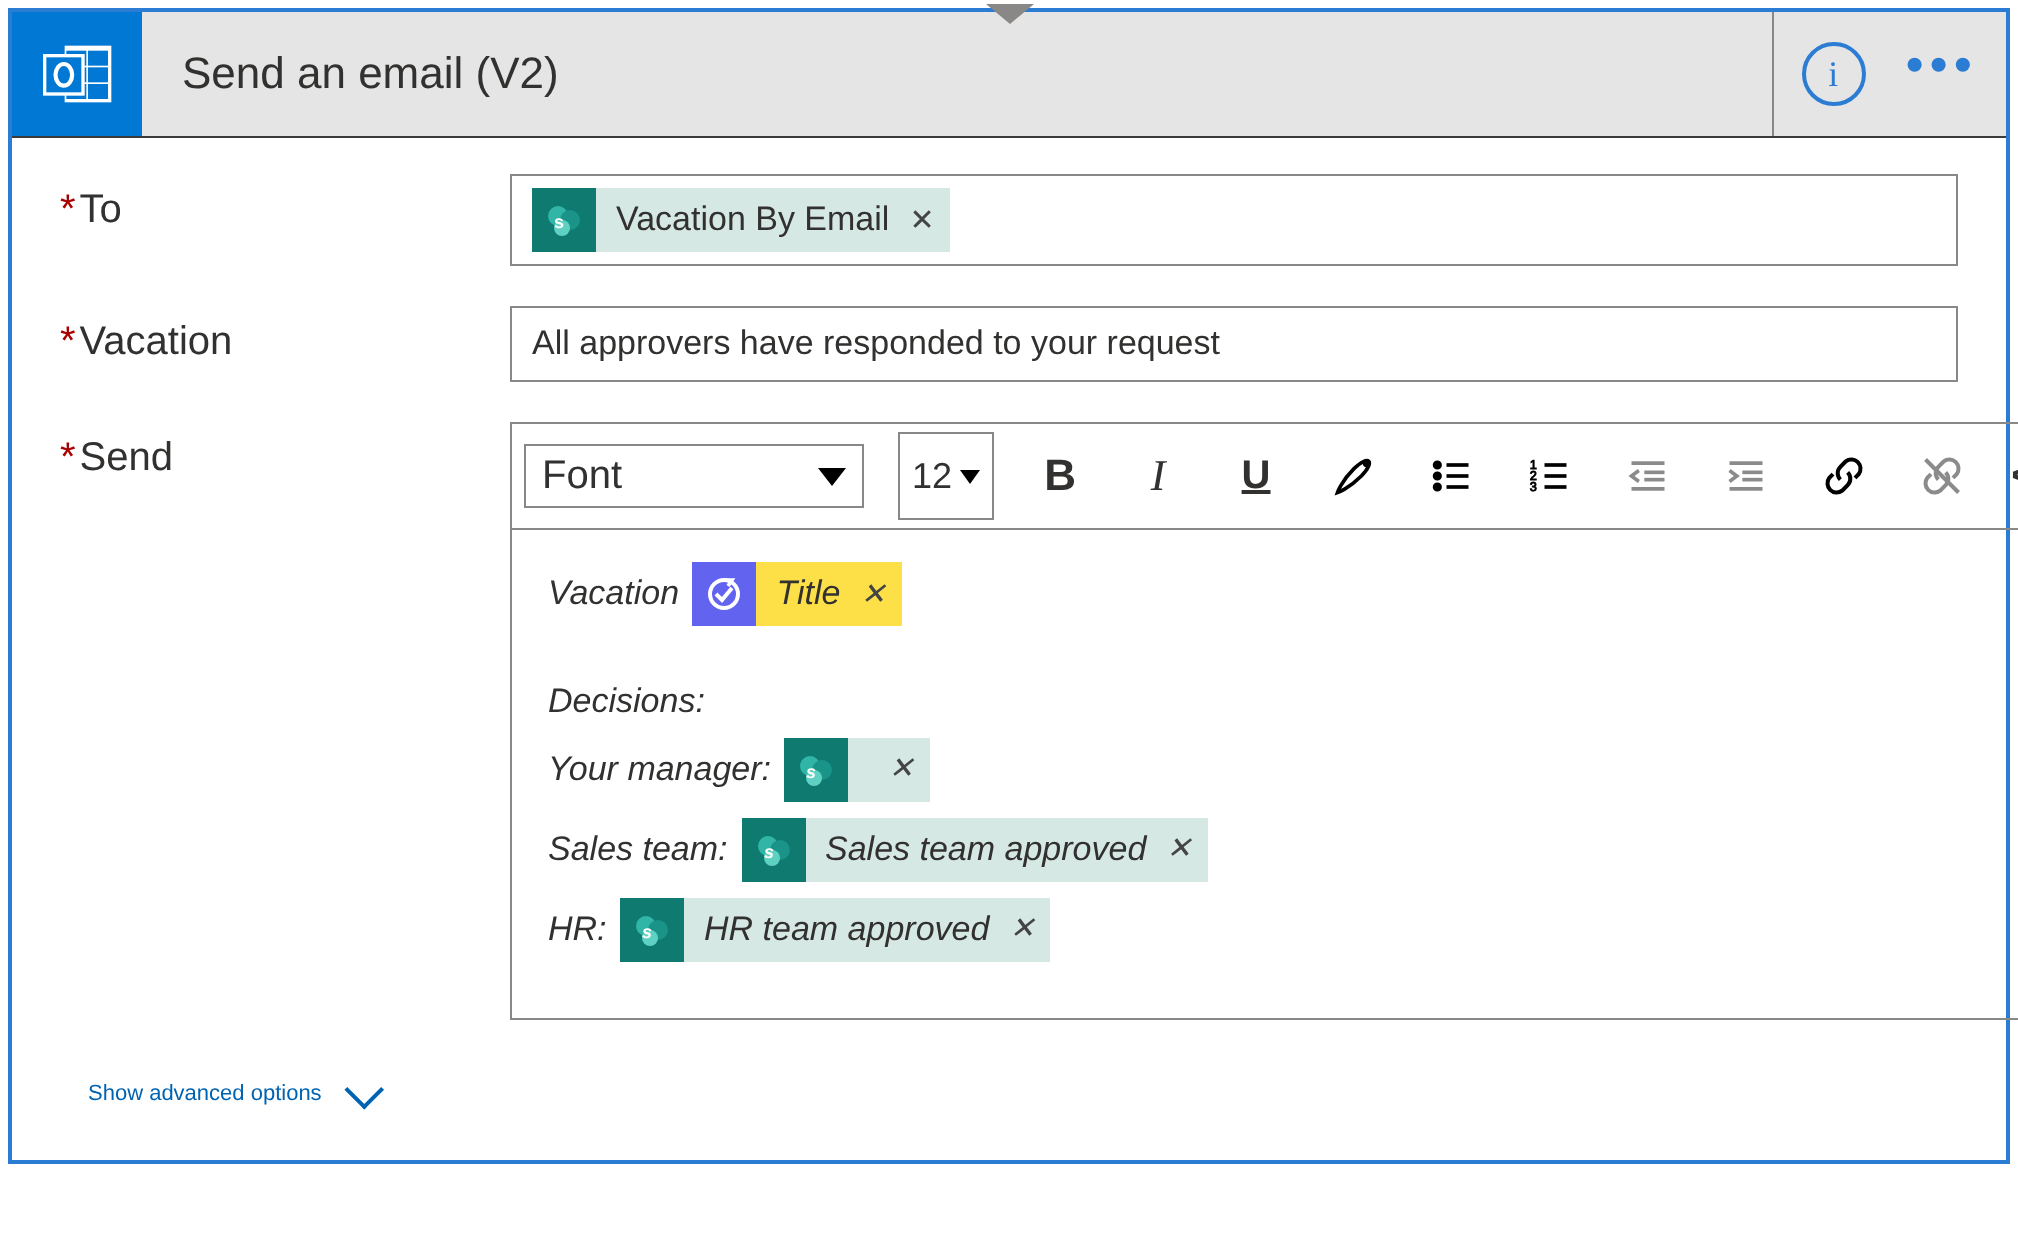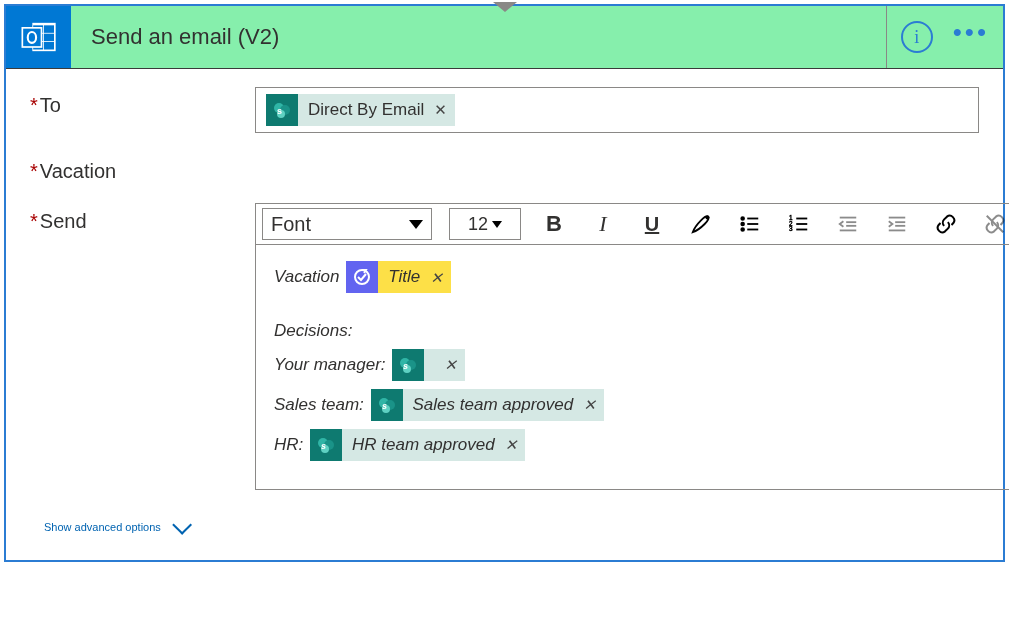--- a/index.html
+++ b/index.html
@@ -11,21 +11,21 @@
     font-size: 15px;
   }
   .card {
     width: 1001px;
     margin: 4px;
     border: 2px solid #2b7cd3;
   }
   .header {
     display: flex;
     align-items: stretch;
-    background: #86efac;
+    background: #e5e5e5;
     border-bottom: 1px solid #3a3a3a;
   }
   .header-icon-box {
     width: 65px;
     background: #0078d4;
     display: flex;
     align-items: center;
     justify-content: center;
     flex-shrink: 0;
   }
@@ -133,25 +133,25 @@
     border: 1px solid #8a8886;
     padding: 2px 8px;
     display: flex;
     align-items: center;
     justify-content: space-between;
     font-size: 20px;
     height: 32px;
   }
   .tb-size {
     border: 1px solid #8a8886;
-    padding: 2px 18px;
+    padding: 2px 6px;
     display: flex;
     align-items: center;
     font-size: 18px;
-    height: 32px;
+    height: 44px;
   }
   .tb-btn {
     width: 32px; height: 32px;
     display: flex;
     align-items: center; justify-content: center;
     font-size: 20px;
     cursor: pointer;
     font-family: "Segoe UI", Arial, sans-serif;
   }
   .tb-btn.bold { font-weight: 900; font-size:22px;}
@@ -236,28 +236,31 @@
       <div class="field">
         <span class="token">
           <span class="token-ico sp">
             <svg viewBox="0 0 20 20">
                   <circle cx="7" cy="8" r="5" fill="#30b5a6"></circle>
                   <circle cx="13" cy="10" r="5" fill="#1a9388"></circle>
                   <circle cx="9" cy="14" r="4" fill="#5ed1c2"></circle>
                   <text x="5" y="14" fill="#fff" font-size="9" font-weight="bold">s</text>
                 </svg>
           </span>
-          <span>Direct By Email</span>
+          <span>Vacation By Email</span>
           <span class="token-x">✕</span>
         </span>
       </div>
     </div>
 
     <div class="row">
       <div class="label"><span class="req">*</span><span>Vacation</span></div>
+      <div class="field field-subject">
+        <span>All approvers have responded to your request</span>
+      </div>
     </div>
 
     <div class="row">
       <div class="label"><span class="req">*</span><span>Send</span></div>
       <div class="editor">
         <div class="toolbar">
           <div class="tb-font">
             <span>Font</span>
                 <span class="arrow-down"></span>
           </div>

